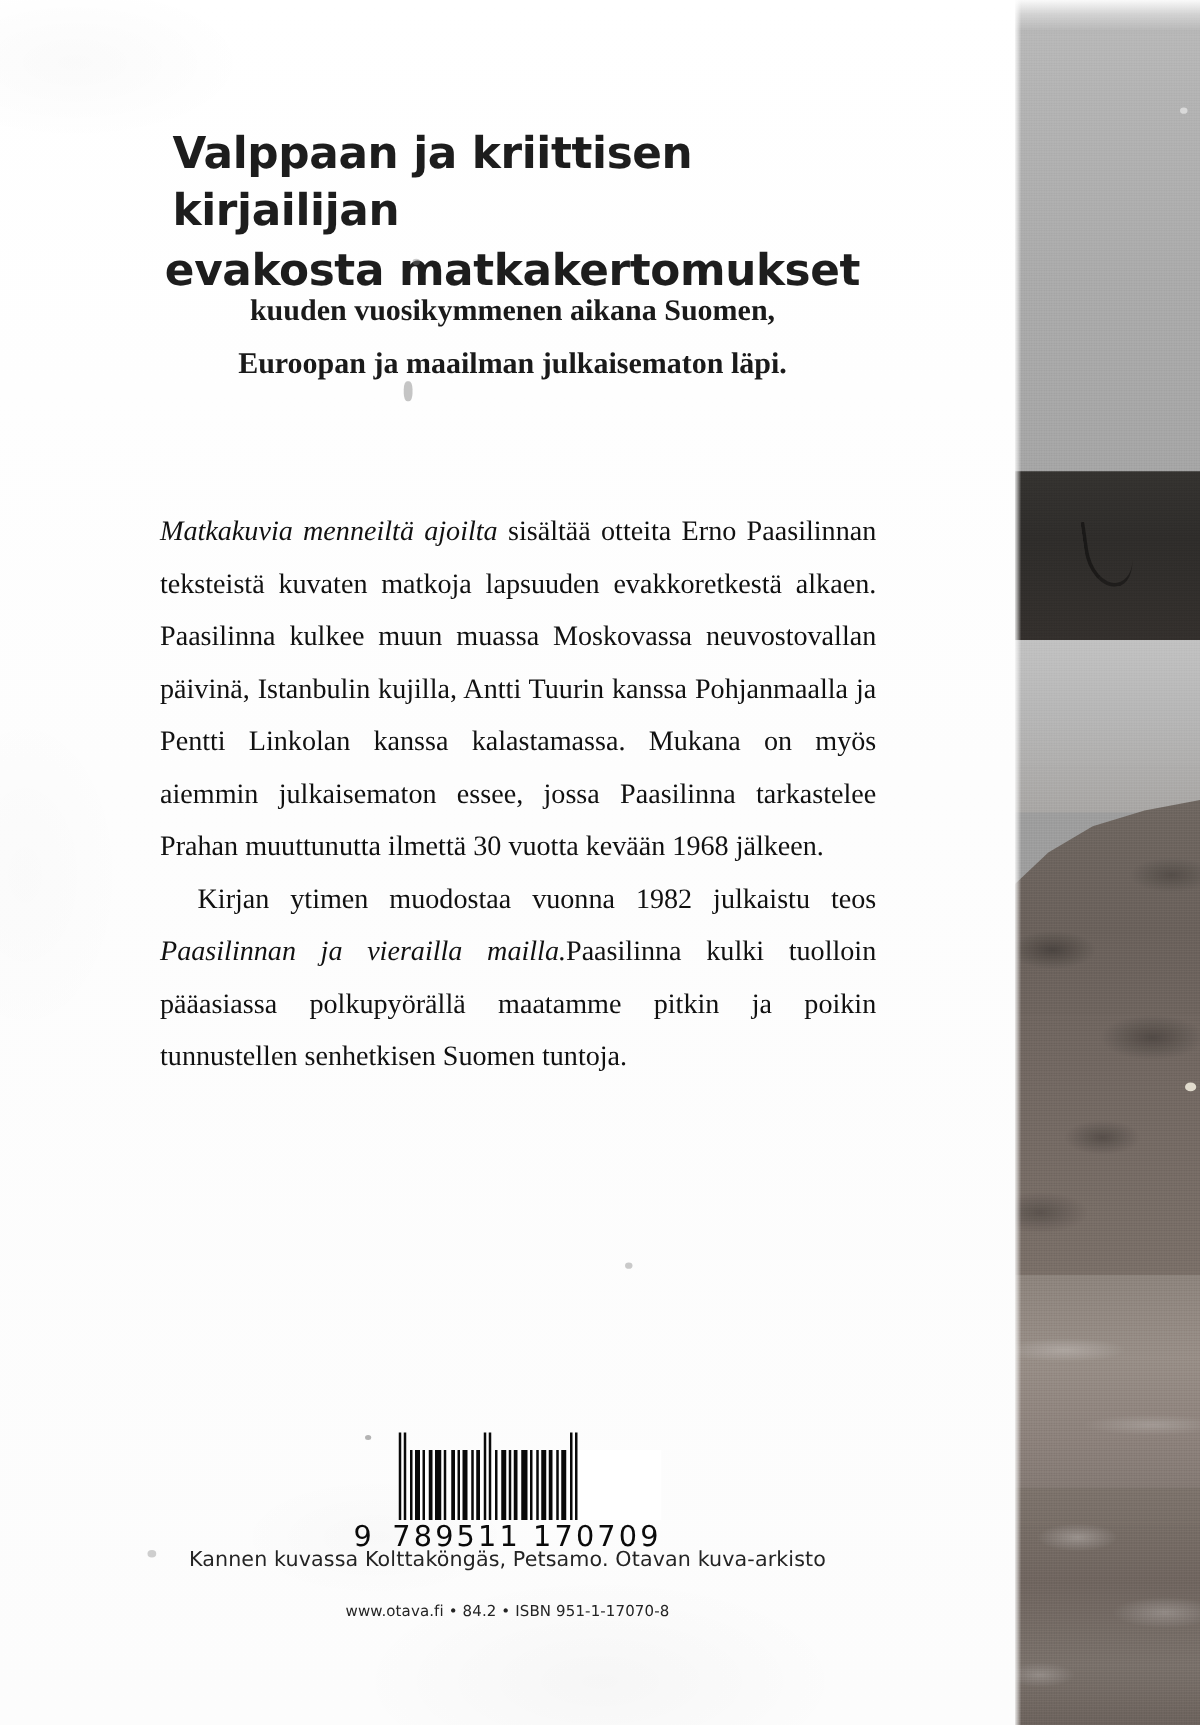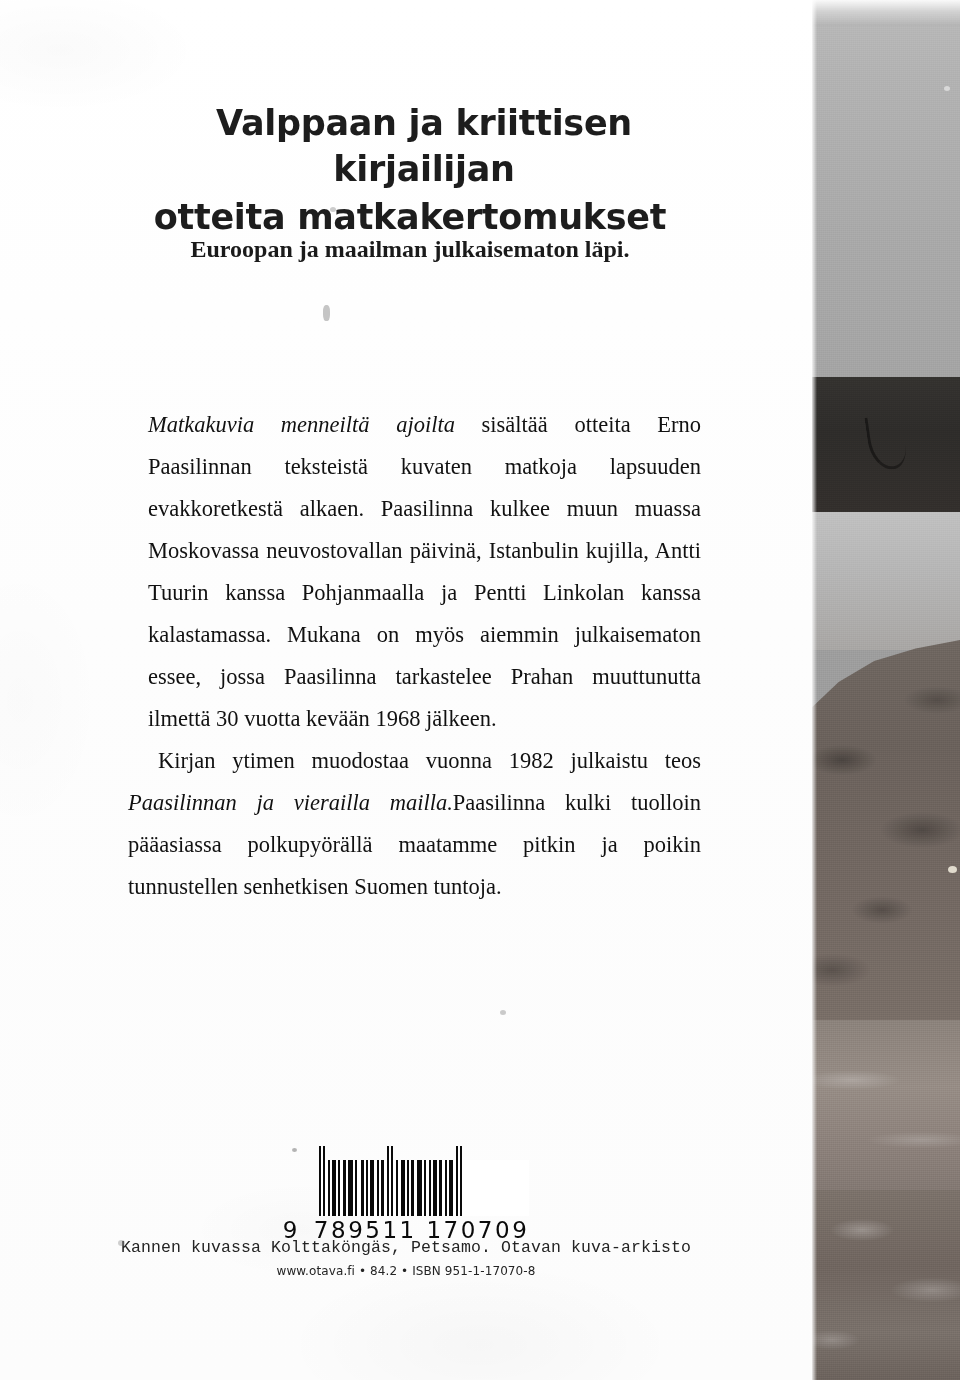--- a/index.html
+++ b/index.html
@@ -151,21 +151,21 @@
     text-align: center;
   }
   .title-line {
     font-family: "DejaVu Sans", sans-serif;
     font-weight: bold;
     font-size: 35px;
     line-height: 46px;
     letter-spacing: -0.3px;
     color: #1d1d1d;
   }
-  .title-line.l1 { text-align: center; margin-left: 28px; }
+  .title-line.l1 { text-align: left; margin-left: 28px; }
   .title-line.l2 { text-align: center; margin-top: 2px; }
 
   .subtitle-block {
     position: absolute;
     left: 110px;
     top: 228px;
     width: 600px;
     text-align: center;
     font-family: "Liberation Serif", serif;
     font-weight: bold;
@@ -184,21 +184,21 @@
     font-size: 22.5px;
     line-height: 42px;
     color: #111111;
     text-align: justify;
     text-justify: inter-word;
   }
   .body-block p {
     margin: 0;
     text-indent: 30px;
   }
-  .body-block p.no-indent { text-indent: 0; margin-left: 20px; }
+  .body-block p.no-indent { text-indent: 0; }
   .body-block .it { font-style: italic; }
 
   
   .barcode-area {
     position: absolute;
     left: 0;
     top: 1160px;
     width: 812px;
     text-align: center;
   }
@@ -236,22 +236,21 @@
     left: 0;
     top: 1238px;
     width: 812px;
     text-align: center;
     font-family: "DejaVu Sans", sans-serif;
     color: #242424;
   }
   .credit-line-1 {
     font-size: 16.5px;
     letter-spacing: 0.1px;
-    margin-bottom: 7px;
-    font-family: Liberation Mono, monospace;
+    margin-bottom: 25px;
   }
   .credit-line-2 {
     font-size: 12px;
     letter-spacing: 0.1px;
   }
 
   .speck {
     position: absolute;
     background: rgba(90,90,90,0.45);
     border-radius: 50%;
@@ -276,24 +275,25 @@
     <div class="photo-curl"></div>
     <div class="photo-leftedge"></div>
     <div class="speck" style="left:132px;top:86px;width:6px;height:5px;background:rgba(255,255,255,.5);"></div>
     <div class="speck" style="left:136px;top:866px;width:9px;height:7px;background:rgba(245,240,225,.85);"></div>
   </div>
 
   <div class="content">
 
     <div class="title-block">
       <div class="title-line l1">Valppaan ja kriittisen kirjailijan</div>
-      <div class="title-line l2">otteita matkakertomukset</div>
+      <div class="title-line l2">evakosta matkakertomukset</div>
     </div>
 
     <div class="subtitle-block">
+      <div>kuuden vuosikymmenen aikana Suomen,</div>
       <div>Euroopan ja maailman julkaisematon läpi.</div>
     </div>
 
     <div class="body-block">
       <p class="no-indent"><span class="it">Matkakuvia menneiltä ajoilta</span><span> sisältää otteita Erno Paasilinnan teksteistä kuvaten matkoja lapsuuden evakkoretkestä alkaen. Paasilinna kulkee muun muassa Moskovassa neuvostovallan päivinä, Istanbulin kujilla, Antti Tuurin kanssa Pohjanmaalla ja Pentti Linkolan kanssa kalastamassa. Mukana on myös aiemmin julkaisematon essee, jossa Paasilinna tarkastelee Prahan muuttunutta ilmettä 30 vuotta kevään 1968 jälkeen.</span></p>
       <p><span>Kirjan ytimen muodostaa vuonna 1982 julkaistu teos </span><span class="it">Paasilinnan ja vierailla mailla.</span><span>Paasilinna kulki tuolloin pääasiassa polkupyörällä maatamme pitkin ja poikin tunnustellen senhetkisen Suomen tuntoja.</span></p>
     </div>
 
     <div class="barcode-area">
       <div class="barcode-wrap">

